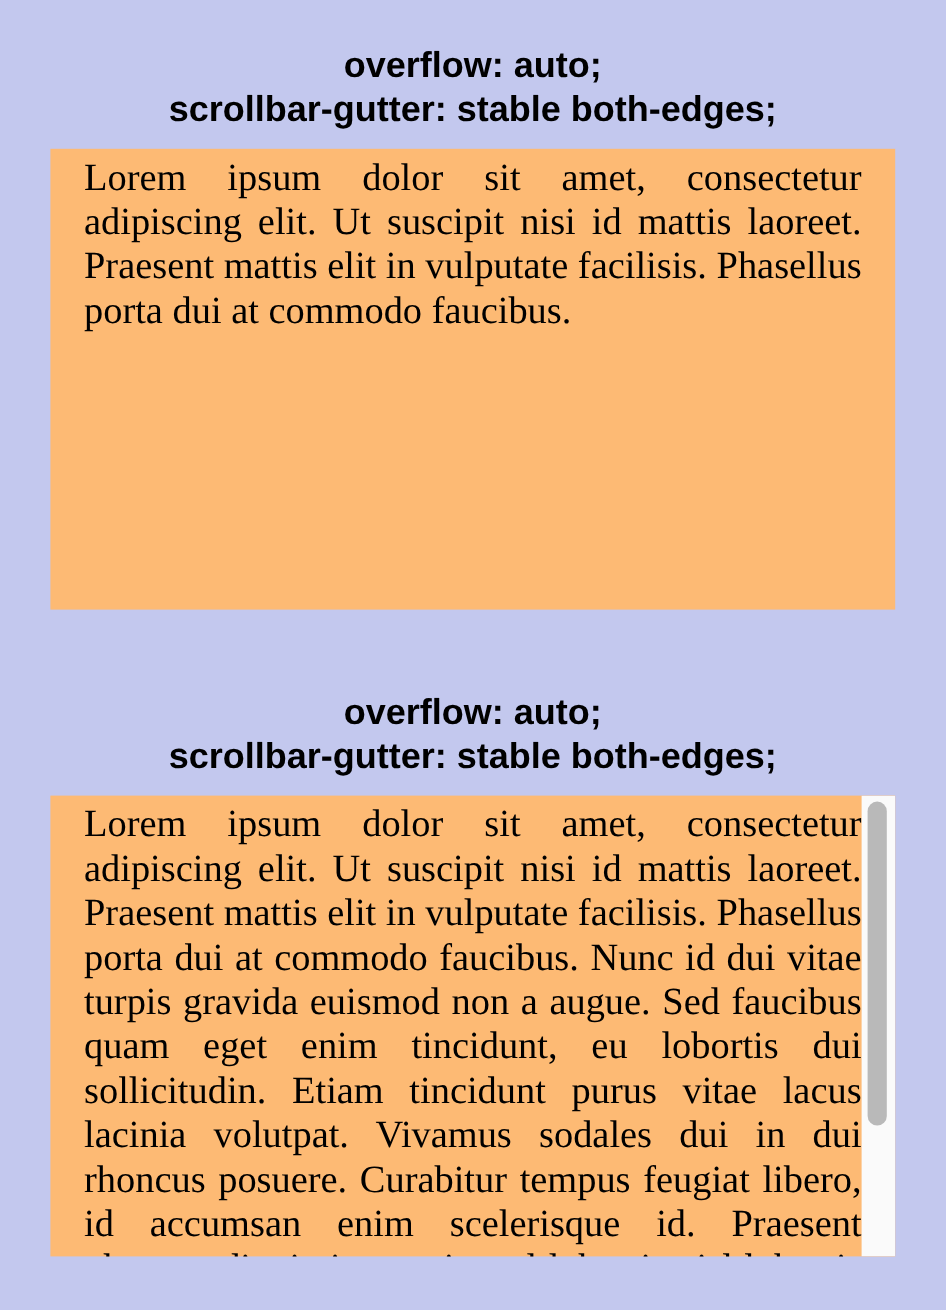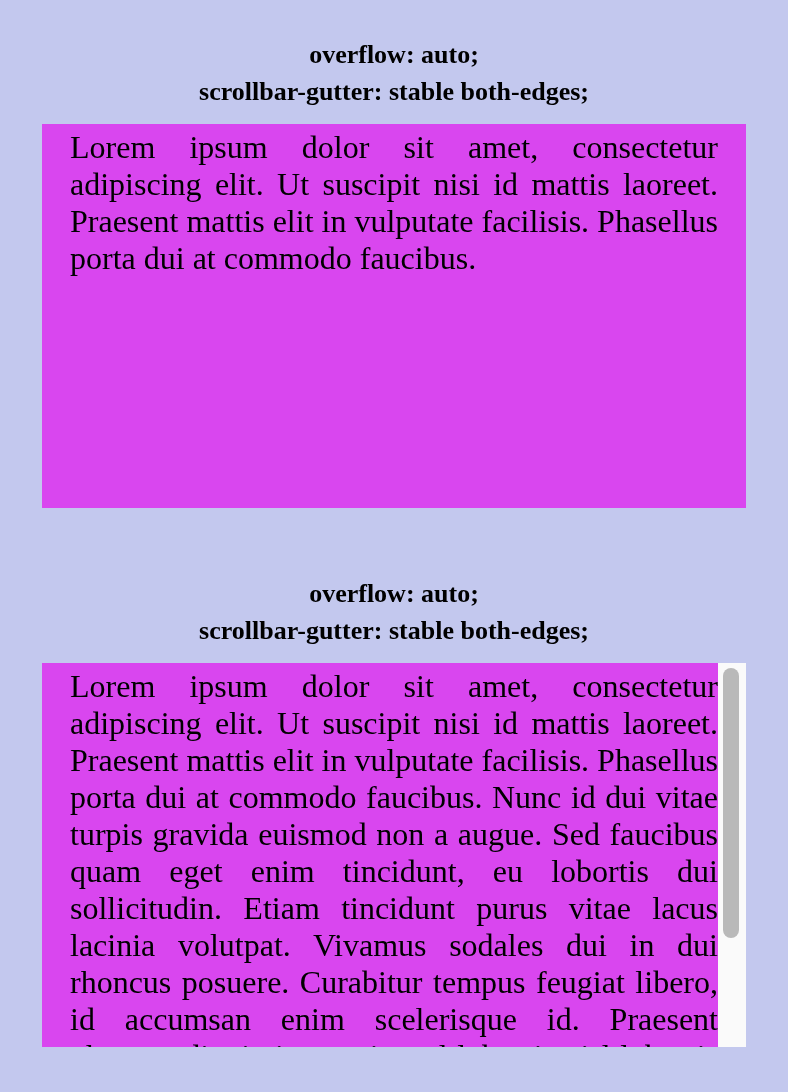--- a/index.html
+++ b/index.html
@@ -11,36 +11,36 @@
     height: 1092px;
     background: #c3c8ee;
     overflow: hidden;
     font-family: "Liberation Serif", "DejaVu Serif", serif;
     color: #000000;
   }
   .section { }
   .labels {
     margin: 36px 0 14px 0;
     text-align: center;
-    font-family: Liberation Serif, serif;
+    font-family: Liberation Sans, sans-serif;
     font-weight: bold;
-    font-size: 26px;
+    font-size: 30px;
     line-height: 37px;
     color: #000000;
   }
   .section + .section .labels {
     margin-top: 67px;
   }
   .demo-box {
     position: relative;
     margin: 0 42px;
     height: 384px;
     box-sizing: border-box;
     padding: 5px 28px 0 28px;
-    background: #d946ef;
+    background: #fdba74;
     overflow: hidden;
   }
   .demo-box p {
     margin: 0;
     font-size: 32px;
     line-height: 37px;
     text-align: justify;
     color: #000000;
   }
   .sb-track {

